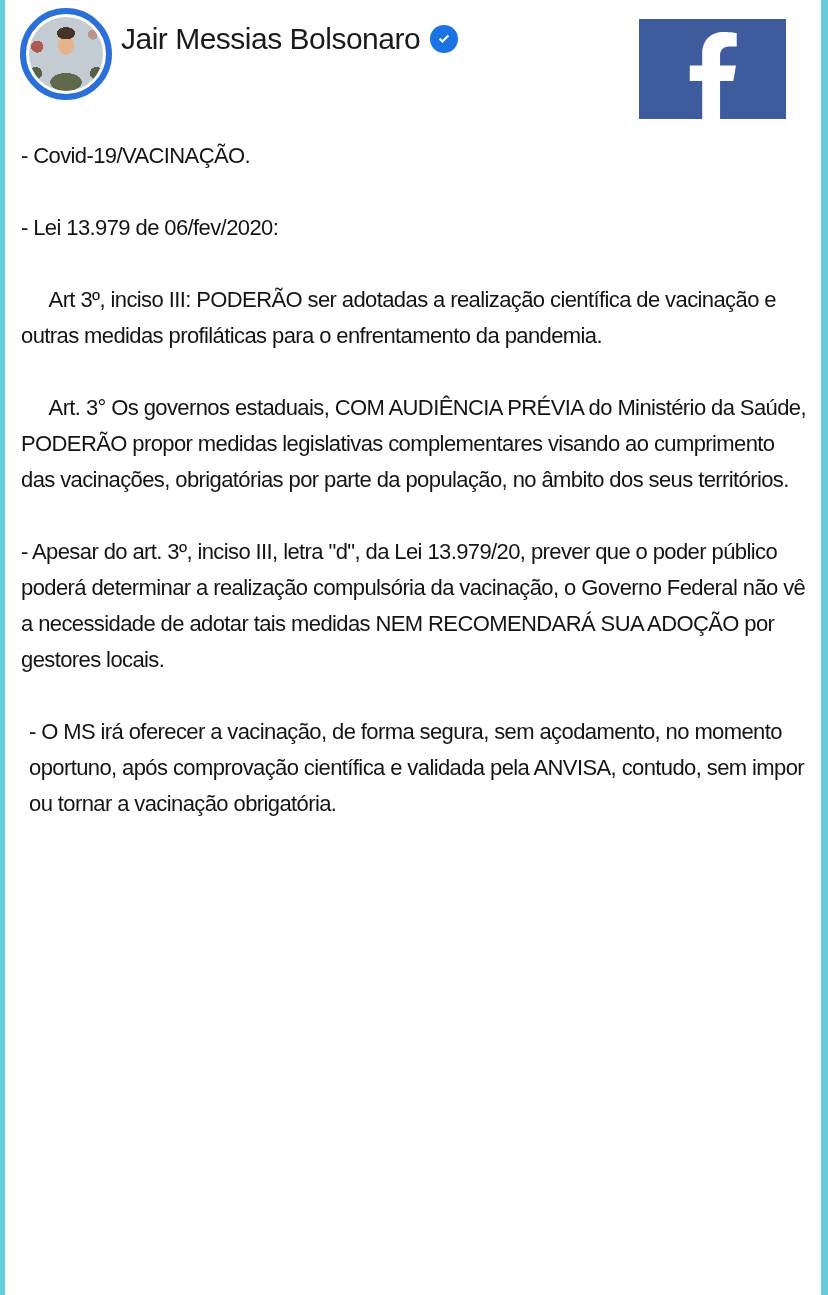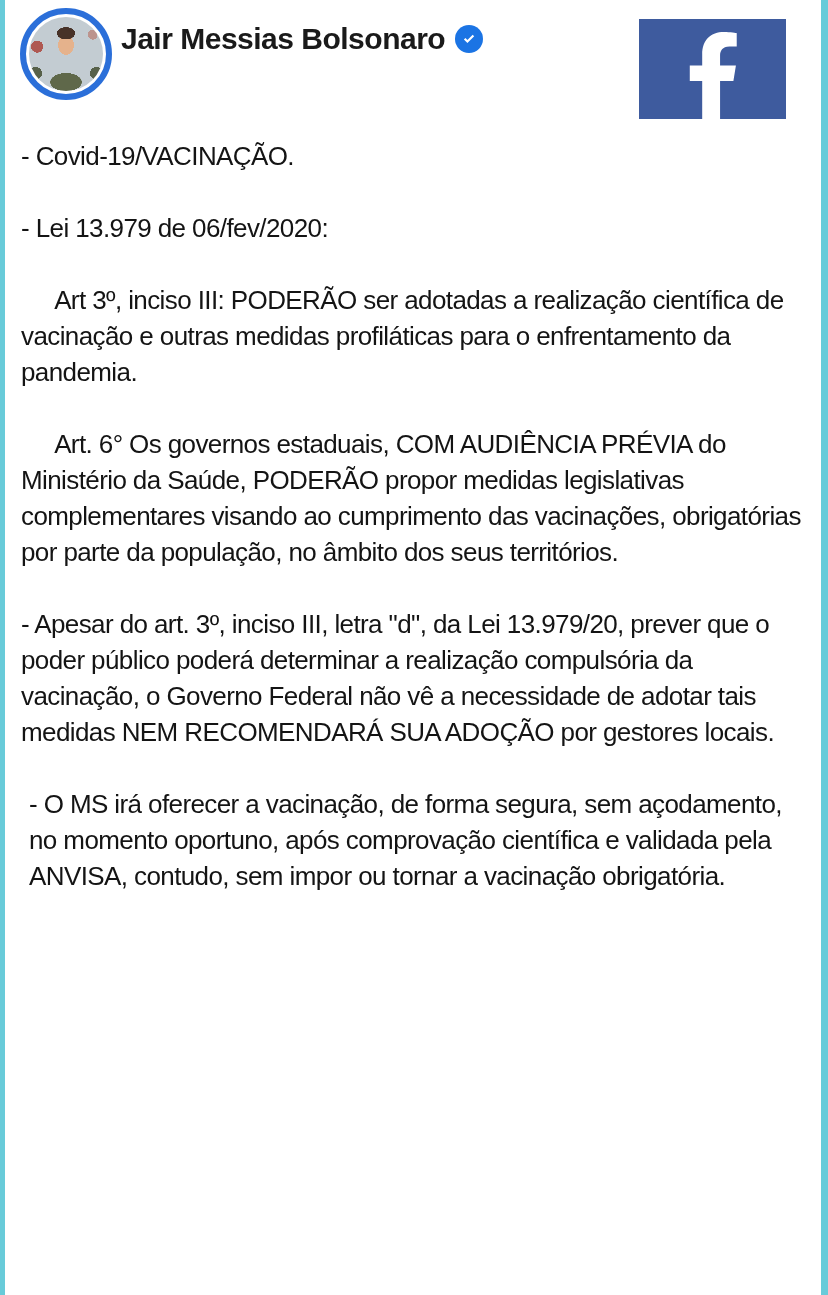--- a/index.html
+++ b/index.html
@@ -30,42 +30,42 @@
       radial-gradient(circle 9px at 9% 76%, #57614a 70%, rgba(87,97,74,0) 71%),
       radial-gradient(circle 9px at 91% 76%, #57614a 70%, rgba(87,97,74,0) 71%),
       radial-gradient(circle 10px at 11% 40%, rgba(170,60,50,.8) 60%, rgba(170,60,50,0) 61%),
       radial-gradient(circle 8px at 86% 24%, rgba(180,80,60,.45) 60%, rgba(180,80,60,0) 61%);
   }
   .name-row{
     position:absolute;left:121px;top:20px;height:38px;
     display:flex;align-items:center;gap:10px;
   }
   .profile-name{
-    font-size:30px;font-weight:bold;letter-spacing:-0.5px;color:#1a1a1a;cursor:pointer;
+    font-size:30px;font-weight:normal;letter-spacing:-0.5px;color:#1a1a1a;cursor:pointer;
   }
   .verified-badge{
     width:28px;height:28px;border-radius:50%;background:#1b74e4;
     display:flex;align-items:center;justify-content:center;flex:0 0 auto;
   }
   .verified-badge svg{width:18px;height:18px;display:block;}
 
   
   .fb-logo{
     position:absolute;left:639px;top:19px;width:147px;height:100px;
     background:#3e5b9e;overflow:hidden;
   }
   .fb-logo svg{
     position:absolute;bottom:-1px;left:50%;transform:translateX(-50%);
     height:101px;width:auto;display:block;
   }
 
   
   .post-body{
     position:absolute;left:21px;top:138px;width:791px;
-    font-size:26px;line-height:36px;letter-spacing:-0.6px;color:#141414;
+    font-size:22px;line-height:36px;letter-spacing:-0.6px;color:#141414;
   }
   .para{white-space:pre-wrap;margin:0 0 36px 0;}
   .para:last-child{margin-bottom:0;margin-left:8px;}
 </style>
 </head>
 <body>
 
 <div class="edge-strip left"></div>
 <div class="edge-strip right"></div>
 
@@ -89,16 +89,16 @@
       <path fill="#ffffff" d="M42 100V61.5h13.2L57.7 46H42V36.2c0-4.5 2.2-8.9 9.3-8.9h7.2V14s-6.5-1.1-12.7-1.1c-13 0-21.5 7.9-21.5 22.1V46H12v15.5h12.3V100H42z"></path>
     </svg>
   </div>
 
 </div>
 
 <div class="post-body">
     <div class="para">- Covid-19/VACINAÇÃO.</div>
     <div class="para">- Lei 13.979 de 06/fev/2020:</div>
     <div class="para">     Art 3º, inciso III: PODERÃO ser adotadas a realização científica de vacinação e outras medidas profiláticas para o enfrentamento da pandemia.</div>
-    <div class="para">     Art. 6° Os governos estaduais, COM AUDIÊNCIA PRÉVIA do Ministério da Saúde, PODERÃO propor medidas legislativas complementares visando ao cumprimento das vacinações, obrigatórias por parte da população, no âmbito dos seus territórios.</div>
+    <div class="para">     Art. 3° Os governos estaduais, COM AUDIÊNCIA PRÉVIA do Ministério da Saúde, PODERÃO propor medidas legislativas complementares visando ao cumprimento das vacinações, obrigatórias por parte da população, no âmbito dos seus territórios.</div>
     <div class="para">- Apesar do art. 3º, inciso III, letra "d", da Lei 13.979/20, prever que o poder público poderá determinar a realização compulsória da vacinação, o Governo Federal não vê a necessidade de adotar tais medidas NEM RECOMENDARÁ SUA ADOÇÃO por gestores locais.</div>
     <div class="para">- O MS irá oferecer a vacinação, de forma segura, sem açodamento, no momento oportuno, após comprovação científica e validada pela ANVISA, contudo, sem impor ou tornar a vacinação obrigatória.</div>
   </div>
 
 </body></html>

